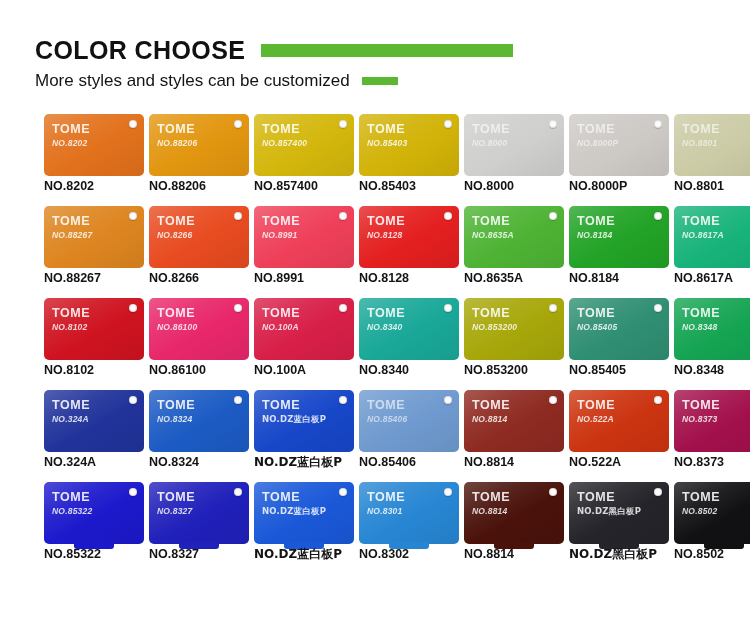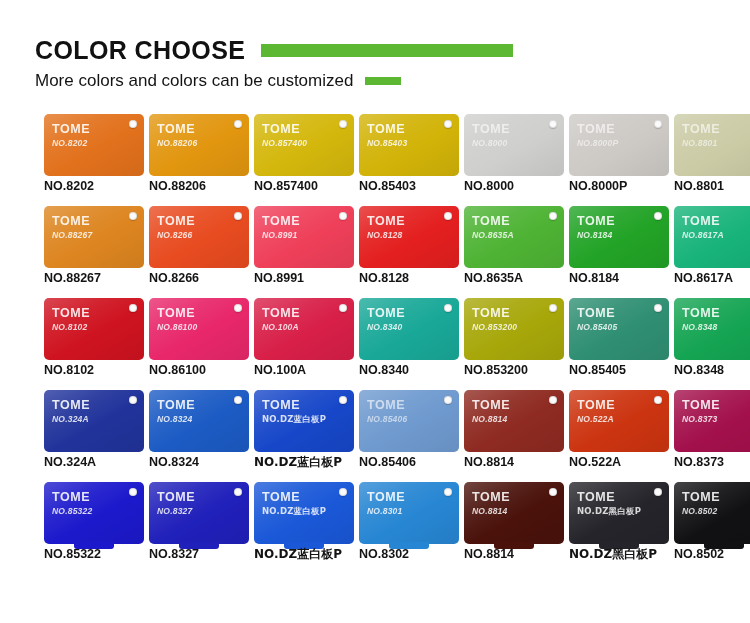--- a/index.html
+++ b/index.html
@@ -183,21 +183,21 @@
 </style>
 </head>
 <body>
 
 <div id="header">
   <div id="title-row">
     <div id="page-title">COLOR CHOOSE</div>
     <div id="title-rule" style="background: rgb(92, 184, 50);"></div>
   </div>
   <div id="subtitle-row">
-    <div id="page-subtitle">More colors and colors can be customized</div>
+    <div id="page-subtitle">More styles and styles can be customized</div>
     <div id="subtitle-rule" style="background: rgb(92, 184, 50);"></div>
   </div>
 </div>
 
 <div id="swatch-grid">
     <div class="swatch-row">
       <div class="swatch-cell">
         <div class="chip-wrap">
           <div class="chip" style="background: rgb(226, 113, 28);">
             <div class="chip-sheen"></div>

